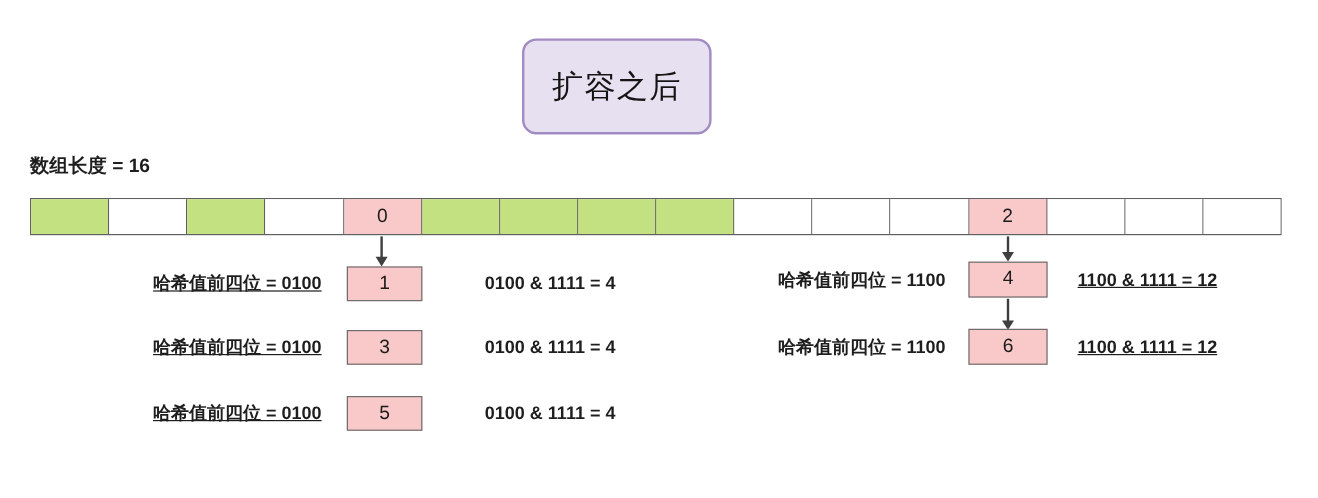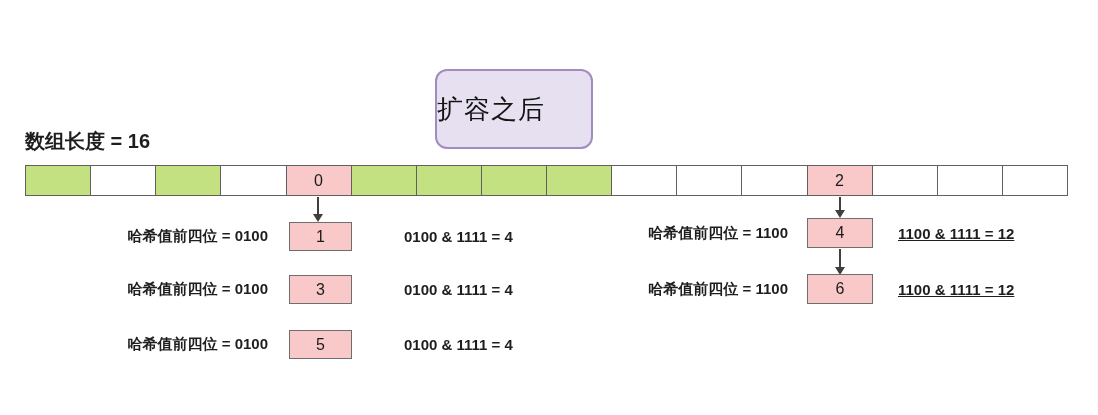--- a/index.html
+++ b/index.html
@@ -3,25 +3,25 @@
 <meta charset="utf-8">
 <style>
   html,body{margin:0;padding:0;background:#ffffff;}
   .stage{
     position:relative;width:1098px;height:415px;background:#ffffff;
     font-family:"Liberation Sans","DejaVu Sans",sans-serif;overflow:hidden;
   }
   .title-box{
     position:absolute;left:435px;top:32px;width:158px;height:80px;
     background:#e7e0f0;border:2px solid #a28bc1;border-radius:12px;
-    display:flex;align-items:center;box-sizing:border-box;margin-top:37px;
+    display:flex;align-items:center;justify-content:center;box-sizing:border-box;
   }
   .title-text{font-size:26px;color:#141414;letter-spacing:1px;}
   .len-label{
-    position:absolute;left:25px;top:128px;font-size:20px;font-weight:700;color:#1e1e1e;
+    position:absolute;left:25px;top:128px;font-size:16px;font-weight:700;color:#1e1e1e;
   }
   .array{
     position:absolute;left:25px;top:165px;width:1043px;height:31px;
     display:flex;border:1.5px solid #606060;box-sizing:border-box;background:#fff;
   }
   .cell{
     flex:1;border-right:1.5px solid #606060;display:flex;align-items:center;
     justify-content:center;font-size:16px;color:#1b1b1b;background:#ffffff;
   }
   .cell:last-child{border-right:none;}
@@ -40,21 +40,21 @@
   .chain-row{position:absolute;left:0;width:1098px;height:29px;}
   .row-l1{top:222px;}
   .row-l2{top:275px;}
   .row-l3{top:330px;}
   .row-r1{top:218px;height:30px;}
   .row-r2{top:274px;height:30px;}
   .hash-label,.result{
     position:absolute;top:0;height:100%;font-size:15px;font-weight:700;color:#1e1e1e;
     display:flex;align-items:center;white-space:nowrap;
   }
-  .left-row .hash-label{left:0;width:268px;justify-content:flex-end;}
+  .left-row .hash-label{left:0;width:268px;justify-content:flex-end;text-decoration:underline;}
   .left-row .result{left:404px;}
   .right-row .hash-label{left:520px;width:268px;justify-content:flex-end;}
   .right-row .result{left:898px;text-decoration:underline;}
   .node{
     position:absolute;top:0;height:100%;background:#f9c8c9;border:1.5px solid #6e6e6e;
     box-sizing:border-box;display:flex;align-items:center;justify-content:center;
     font-size:16px;color:#1b1b1b;
   }
   .left-row .node{left:289px;width:63px;}
   .right-row .node{left:807px;width:66px;}

